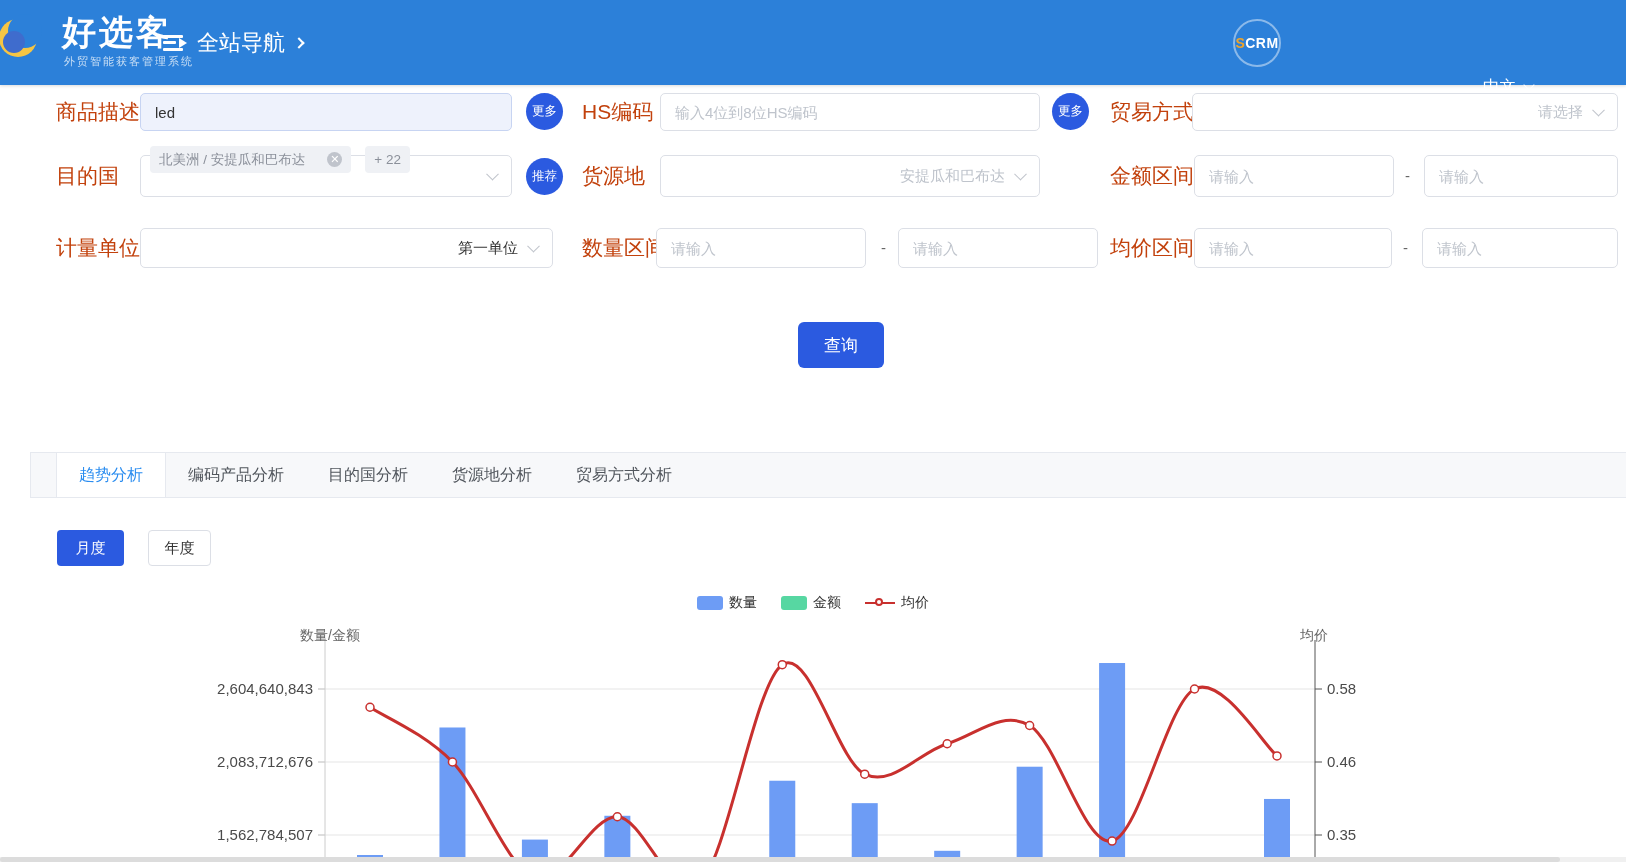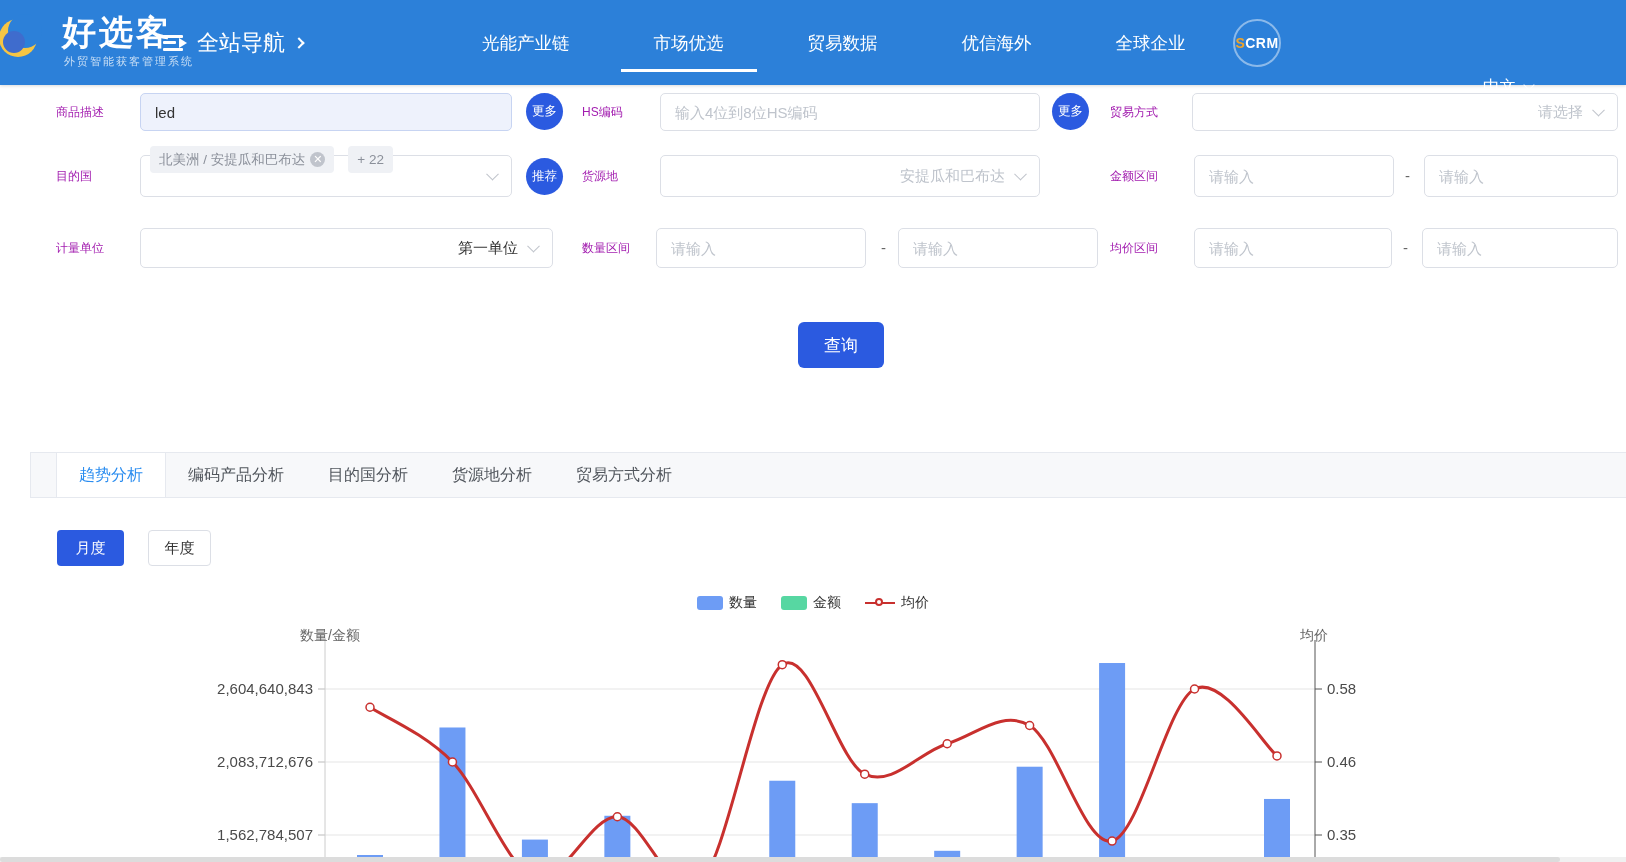--- a/index.html
+++ b/index.html
@@ -37,21 +37,21 @@
     border:2px solid rgba(255,255,255,.45); display:flex; align-items:center; justify-content:center;
     font-size:14px; font-weight:bold; letter-spacing:.5px; cursor:pointer; }
   .scrm .s { color:#f0a429; }
   .lang { position:absolute; left:1483px; top:0; height:85px; display:flex; align-items:center;
     gap:9px; font-size:16.5px; cursor:pointer;margin-top:44px; }
   .chev-down-w { display:inline-block; width:8px; height:8px; border-right:1.5px solid #fff;
     border-bottom:1.5px solid #fff; transform:rotate(45deg); margin-top:-4px; }
 
   
   .filters { position:absolute; left:0; top:85px; width:1626px; height:300px; }
-  .f-label { position:absolute; font-size:12px; color:#a21caf; white-space:nowrap; }
+  .f-label { position:absolute; font-size:21px; color:#c2410c; white-space:nowrap; }
   .row1 .f-label { line-height:38px; } .row2 .f-label { line-height:42px; }
   .row3 .f-label { line-height:40px; }
   .row1 { position:absolute; left:0; top:8px; width:1626px; height:38px; }
   .row2 { position:absolute; left:0; top:70px; width:1626px; height:42px; }
   .row3 { position:absolute; left:0; top:143px; width:1626px; height:40px; }
   .inp { position:absolute; height:100%; border:1px solid #dcdfe6; border-radius:5px;
     background:#fff; font-size:15px; color:#333; padding:0 14px;
     font-family:"Liberation Sans", sans-serif; outline:none; }
   .inp::placeholder { color:#bfc4cc; }
   .inp.filled { background:#eef2fc; border-color:#c7d4f2; }
@@ -60,21 +60,21 @@
     font-size:15px; cursor:pointer;justify-content:flex-end; }
   .selectbox .ph { color:#bfc4cc; } .selectbox .val { color:#333; }
   .chev-down { position:absolute; right:14px; top:50%; width:9px; height:9px;
     border-right:1.5px solid #c0c4cc; border-bottom:1.5px solid #c0c4cc;
     transform:translateY(-70%) rotate(45deg); }
   .circle-btn { position:absolute; width:37px; height:37px; border-radius:50%; border:none;
     background:#2b5ae0; color:#fff; font-size:12.5px; cursor:pointer; line-height:37px;
     text-align:center; padding:0; font-family:"Liberation Sans", sans-serif; }
   .tagwrap { position:absolute; left:9px; top:-10px; display:flex; gap:14px; }
   .tag { height:27px; background:#eff1f5; border-radius:4px; display:flex; align-items:center;
-    gap:5px; padding:0 9px; font-size:13.5px; color:#8b909a; white-space:nowrap; }
+    gap:22px; padding:0 9px; font-size:13.5px; color:#8b909a; white-space:nowrap; }
   .tag-close { width:15px; height:15px; border-radius:50%; background:#c0c4cc; color:#fff;
     font-size:11px; line-height:15px; text-align:center; cursor:pointer; }
   .dash { position:absolute; font-size:15px; color:#666; }
   .row2 .dash { line-height:42px; } .row3 .dash { line-height:40px; }
   .search-btn { position:absolute; left:798px; top:322px; width:86px; height:46px;
     background:#2b5ae0; color:#fff; border:none; border-radius:6px; font-size:17px;
     cursor:pointer; font-family:"Liberation Sans", sans-serif; }
 
   
   .tabbar { position:absolute; left:30px; top:452px; width:1596px; height:46px;
@@ -126,38 +126,20 @@
     <span class="sitenav-icon">
         <i></i>
         <i></i>
         <i></i>
         <b></b>
       </span>
     <span class="sitenav-label">全站导航</span>
     <span class="chev-right"></span>
   </div>
 
-  <nav class="menu">
-    <div class="menu-item">
-      <span>光能产业链</span>
-      </div>
-    <div class="menu-item active">
-      <span>市场优选</span>
-        <span class="underline"></span>
-      </div>
-    <div class="menu-item">
-      <span>贸易数据</span>
-      </div>
-    <div class="menu-item">
-      <span>优信海外</span>
-      </div>
-    <div class="menu-item">
-      <span>全球企业</span>
-      </div>
-  </nav>
 
   <div class="scrm">
     <span class="s">S</span>
       <span>CRM</span>
   </div>
 
   <div class="lang">
     <span>中文</span>
     <span class="chev-down-w"></span>
   </div>

